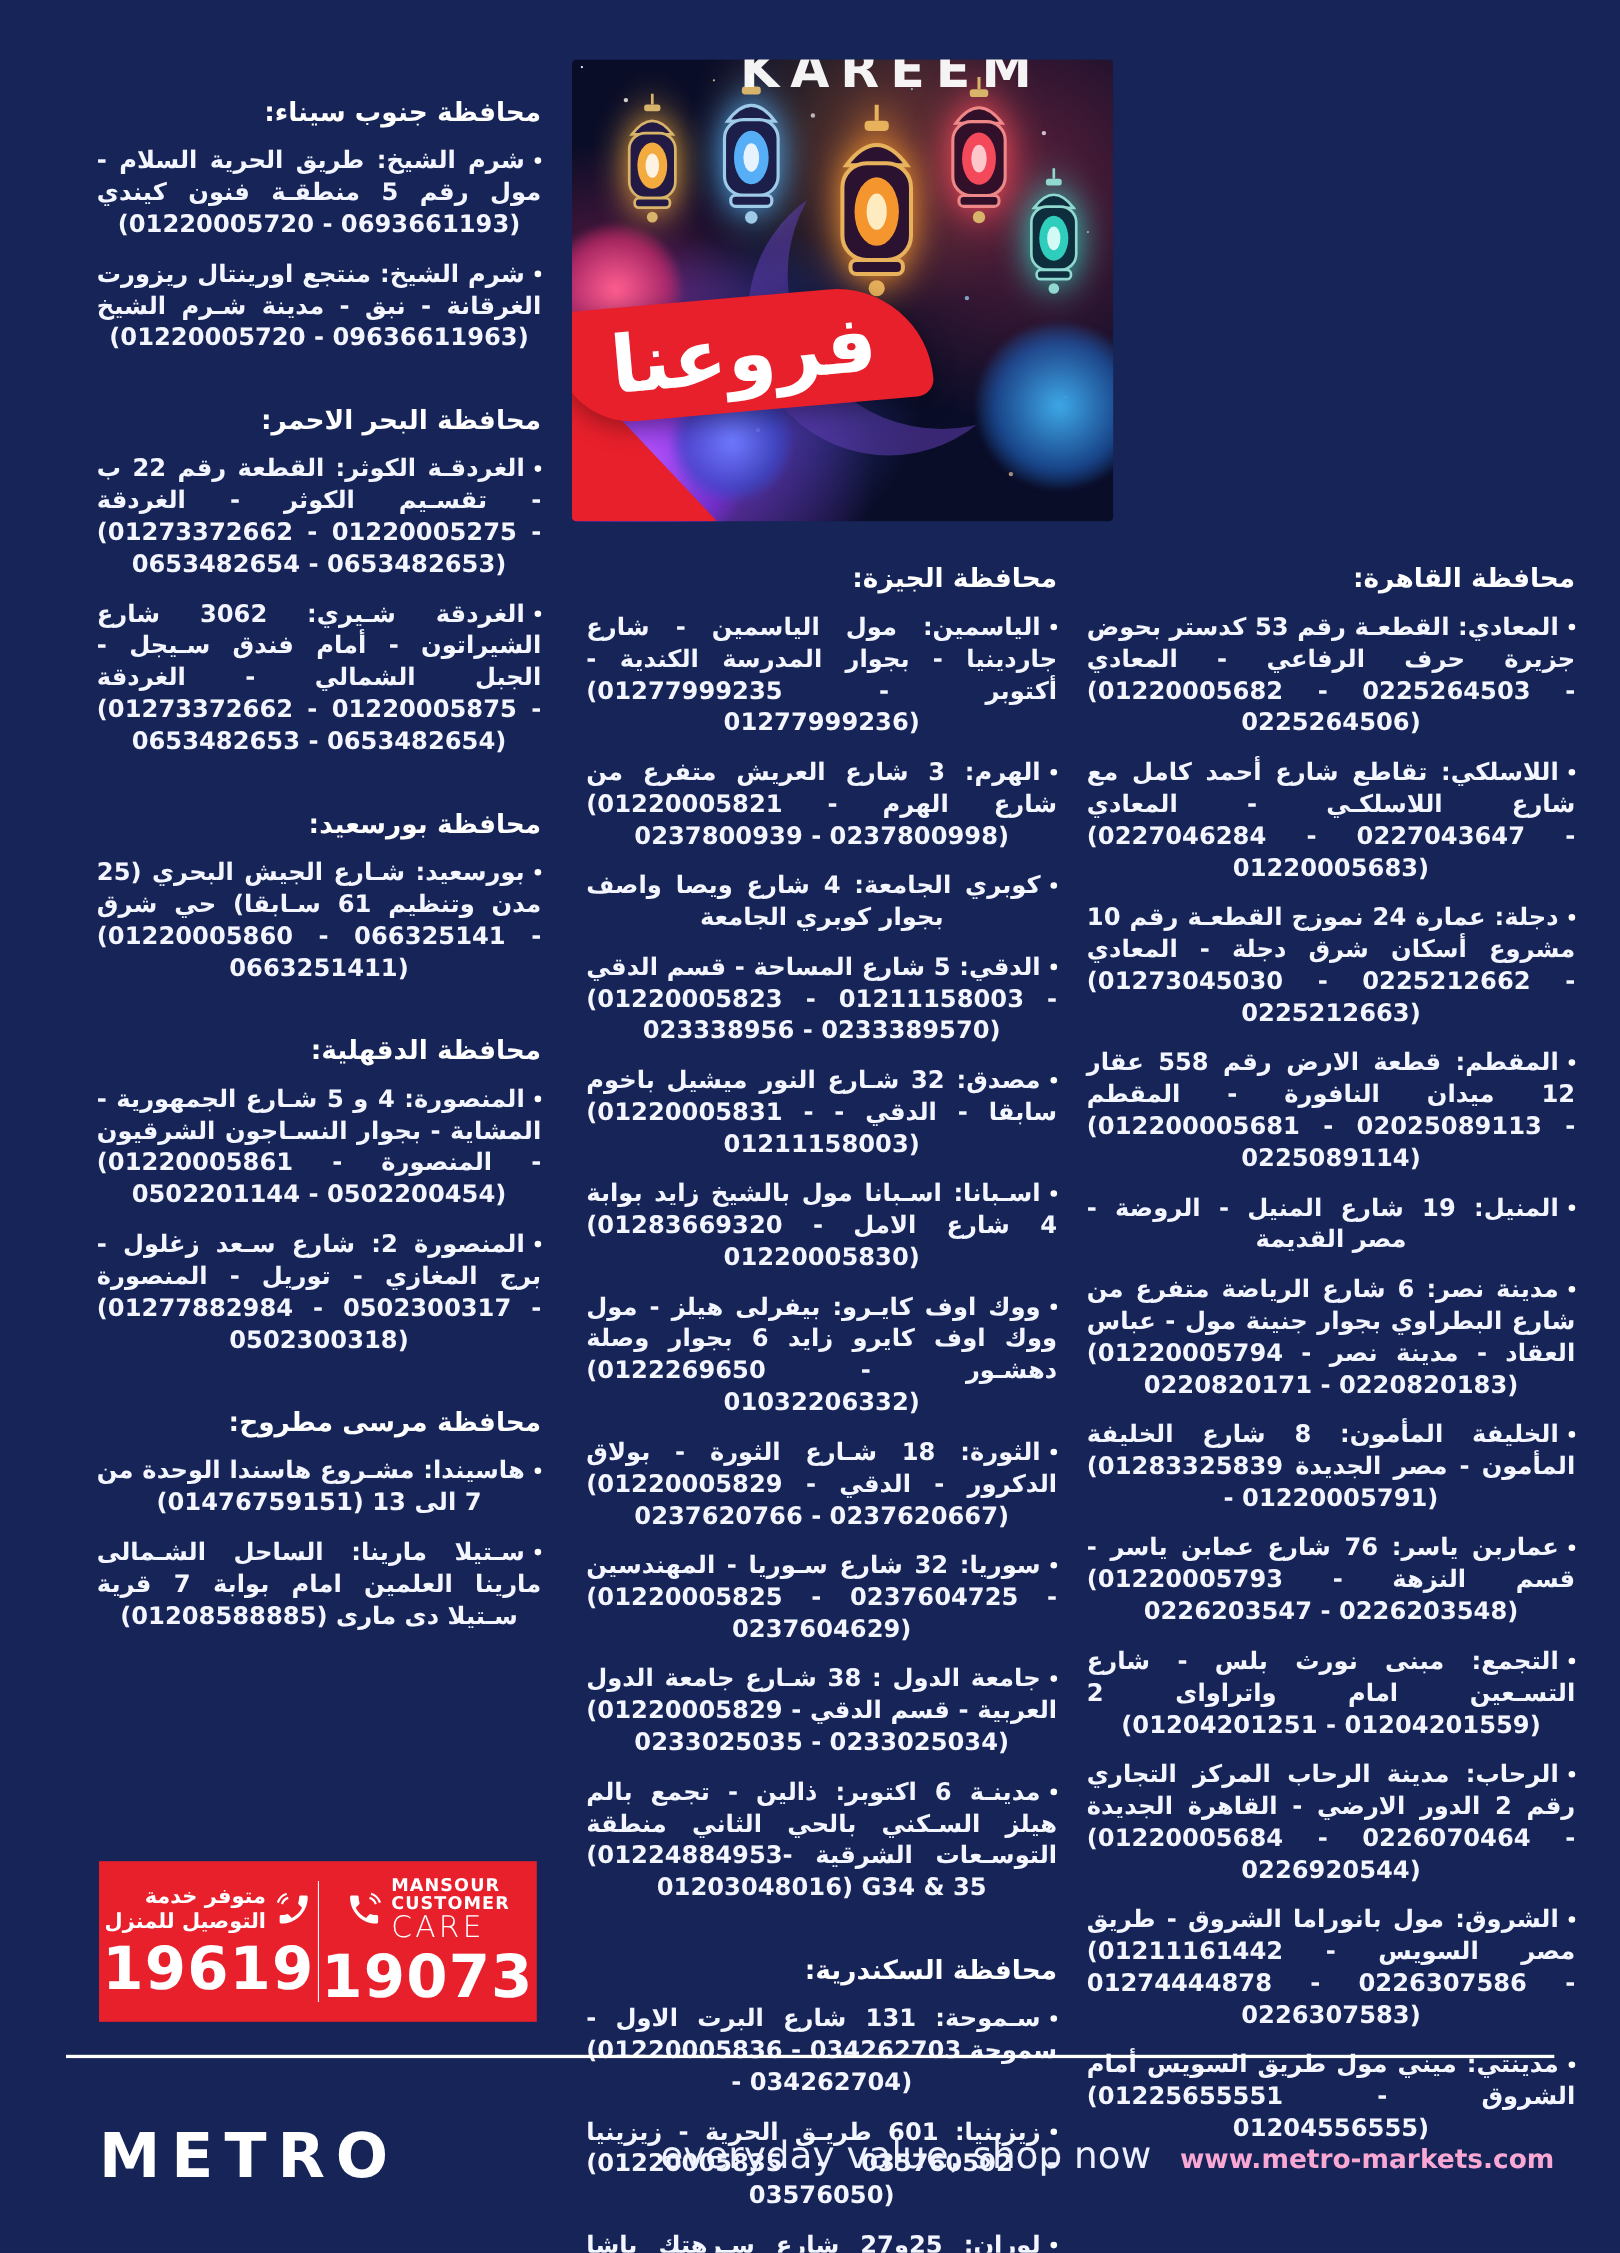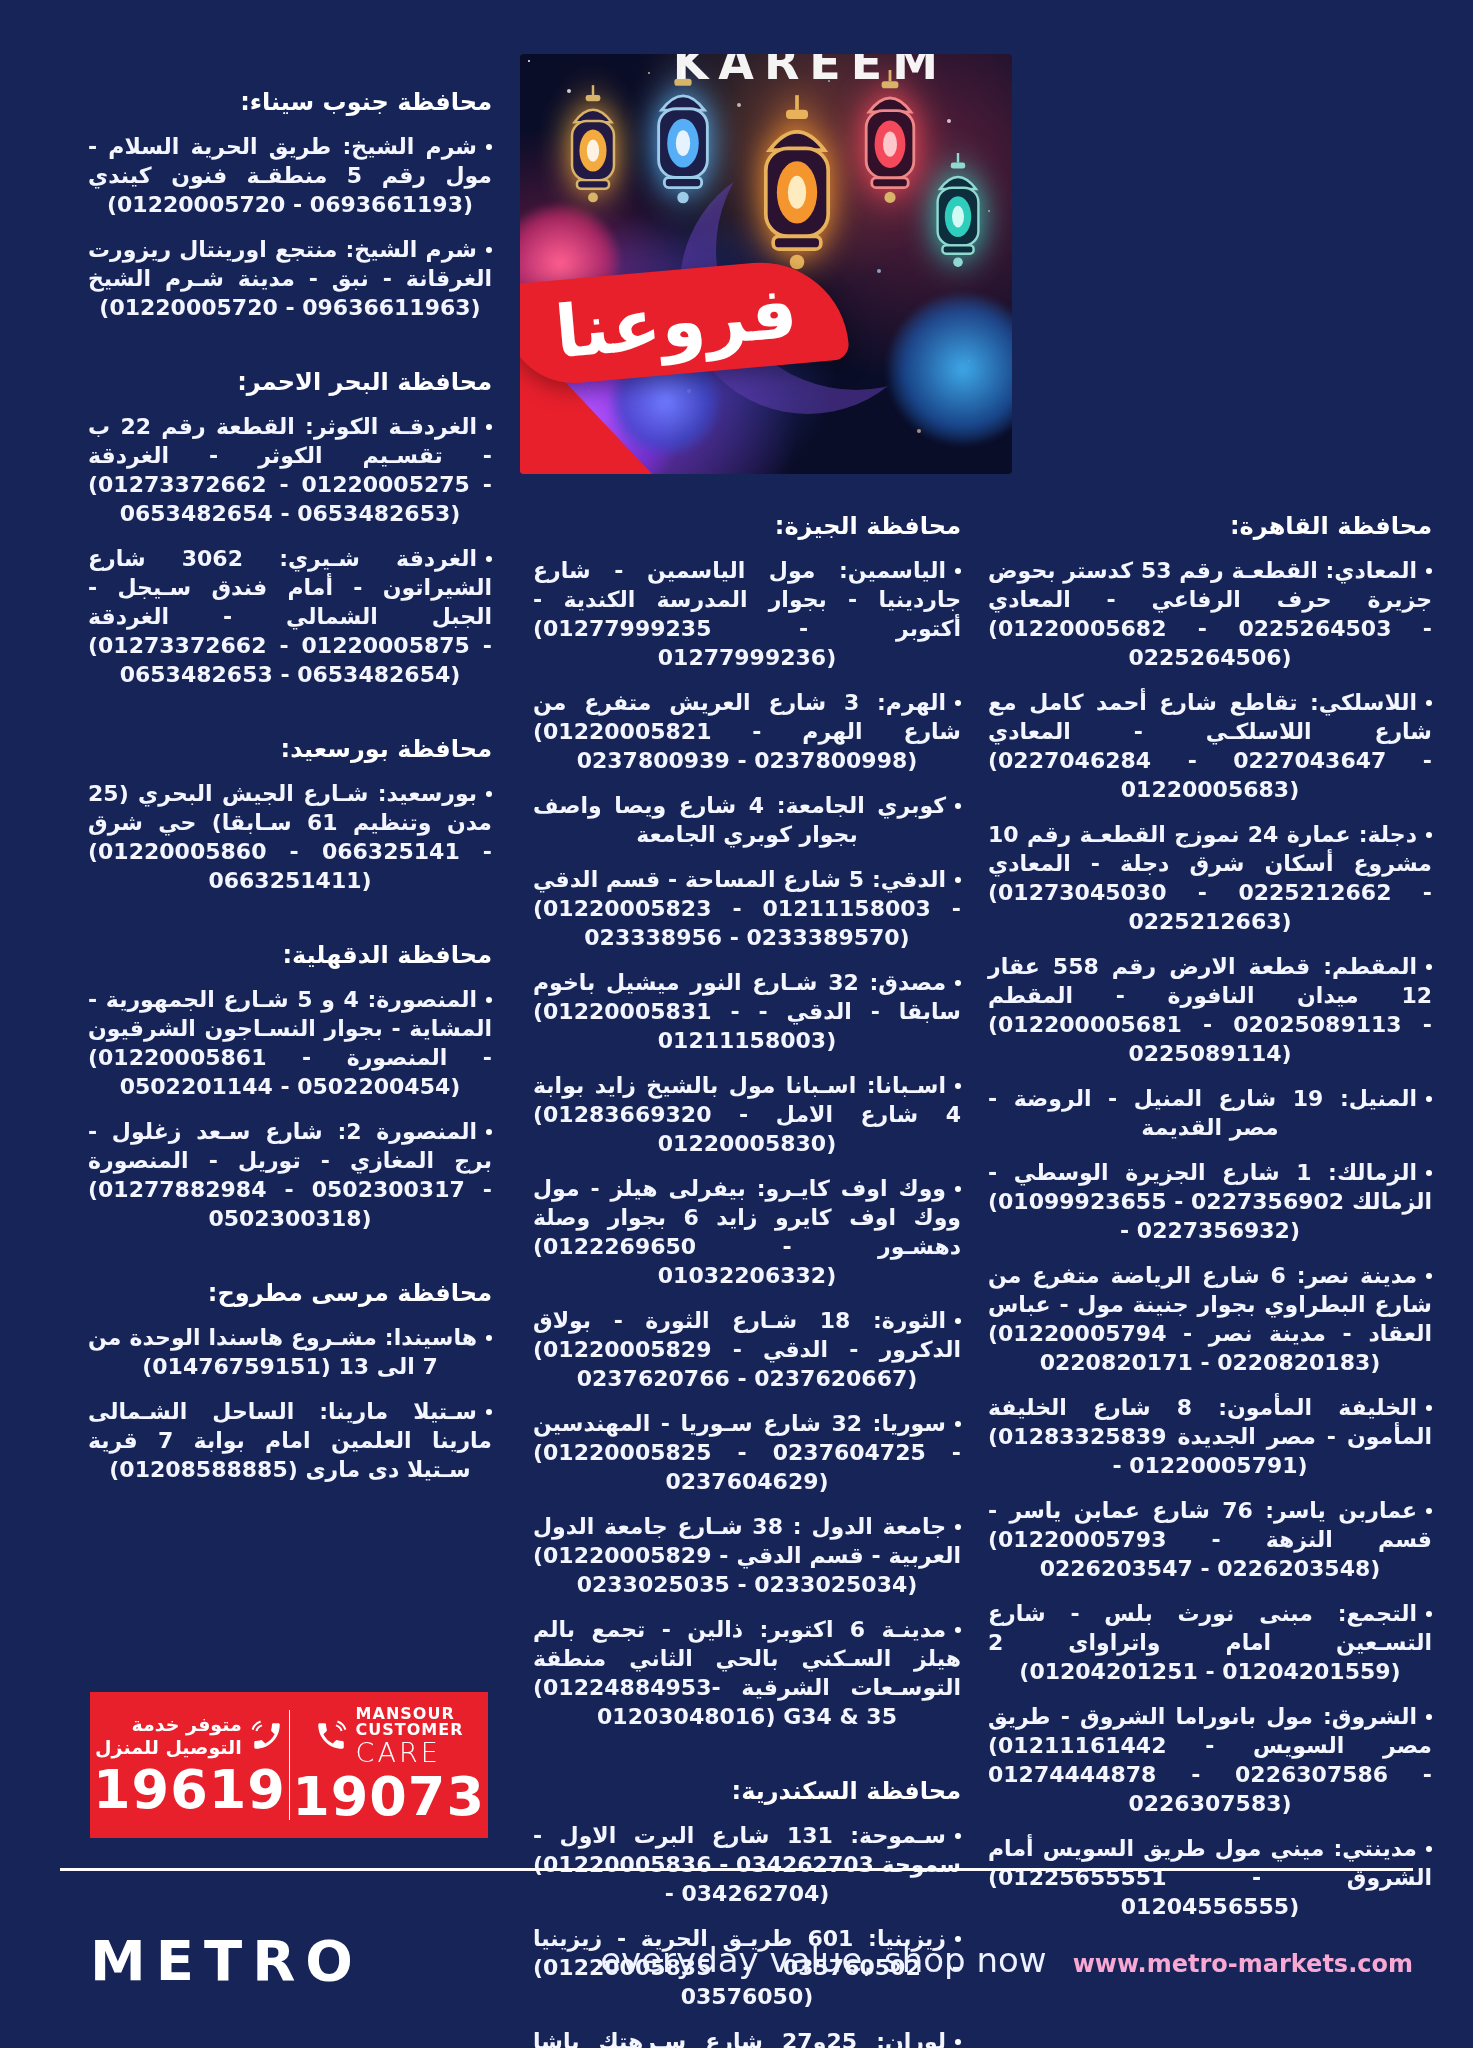--- a/index.html
+++ b/index.html
@@ -219,25 +219,25 @@
     </section>
   </div>
 <div class="col col-right">
     <section class="gov">
       <h2 class="gov-t">محافظة القاهرة:</h2>
       <p class="branch"><span class="dot"></span><span>المعادي: القطعـة رقم 53 كدستر بحوض جزيرة حرف الرفاعي - المعادي </span><span class="bphones" dir="ltr">(01220005682 - 0225264503 - 0225264506)</span></p>
       <p class="branch"><span class="dot"></span><span>اللاسلكي: تقاطع شارع أحمد كامل مع شارع اللاسلكـي - المعادي </span><span class="bphones" dir="ltr">(0227046284 - 0227043647 - 01220005683)</span></p>
       <p class="branch"><span class="dot"></span><span>دجلة: عمارة 24 نموزج القطعـة رقم 10 مشروع أسكان شرق دجلة - المعادي </span><span class="bphones" dir="ltr">(01273045030 - 0225212662 - 0225212663)</span></p>
       <p class="branch"><span class="dot"></span><span>المقطم: قطعة الارض رقم 558 عقار 12 ميدان النافورة - المقطم </span><span class="bphones" dir="ltr">(012200005681 - 02025089113 - 0225089114)</span></p>
       <p class="branch"><span class="dot"></span><span>المنيل: 19 شارع المنيل - الروضة - مصر القديمة </span></p>
-      <p class="branch"><span class="dot"></span><span>الزمالك: 1 شارع الجزيرة الوسطي - الزمالك </span><span class="bphones" dir="ltr">(01099923655 - 0227356902 - 0227356932)</span></p>
       <p class="branch"><span class="dot"></span><span>مدينة نصر: 6 شارع الرياضة متفرع من شارع البطراوي بجوار جنينة مول - عباس العقاد - مدينة نصر </span><span class="bphones" dir="ltr">(01220005794 - 0220820171 - 0220820183)</span></p>
       <p class="branch"><span class="dot"></span><span>الخليفة المأمون: 8 شارع الخليفة المأمون - مصر الجديدة </span><span class="bphones" dir="ltr">(01283325839 - 01220005791)</span></p>
       <p class="branch"><span class="dot"></span><span>عماربن ياسر: 76 شارع عمابن ياسر - قسم النزهة </span><span class="bphones" dir="ltr">(01220005793 - 0226203547 - 0226203548)</span></p>
       <p class="branch"><span class="dot"></span><span>التجمع: مبنى نورث بلس - شارع التسـعين امام واتراواى 2 </span><span class="bphones" dir="ltr">(01204201251 - 01204201559)</span></p>
+      <p class="branch"><span class="dot"></span><span>الرحاب: مدينة الرحاب المركز التجاري رقم 2 الدور الارضي - القاهرة الجديدة </span><span class="bphones" dir="ltr">(01220005684 - 0226070464 - 0226920544)</span></p>
       <p class="branch"><span class="dot"></span><span>الشروق: مول بانوراما الشروق - طريق مصر السويس </span><span class="bphones" dir="ltr">(01211161442 - 01274444878 - 0226307586 - 0226307583)</span></p>
       <p class="branch"><span class="dot"></span><span>مدينتي: ميني مول طريق السويس أمام الشروق </span><span class="bphones" dir="ltr">(01225655551 - 01204556555)</span></p>
     </section>
   </div>
 
 <div class="badge">
   <div class="badge-cell">
     <div class="badge-top">
       <div class="badge-ar">
         <div>متوفر خدمة</div>

